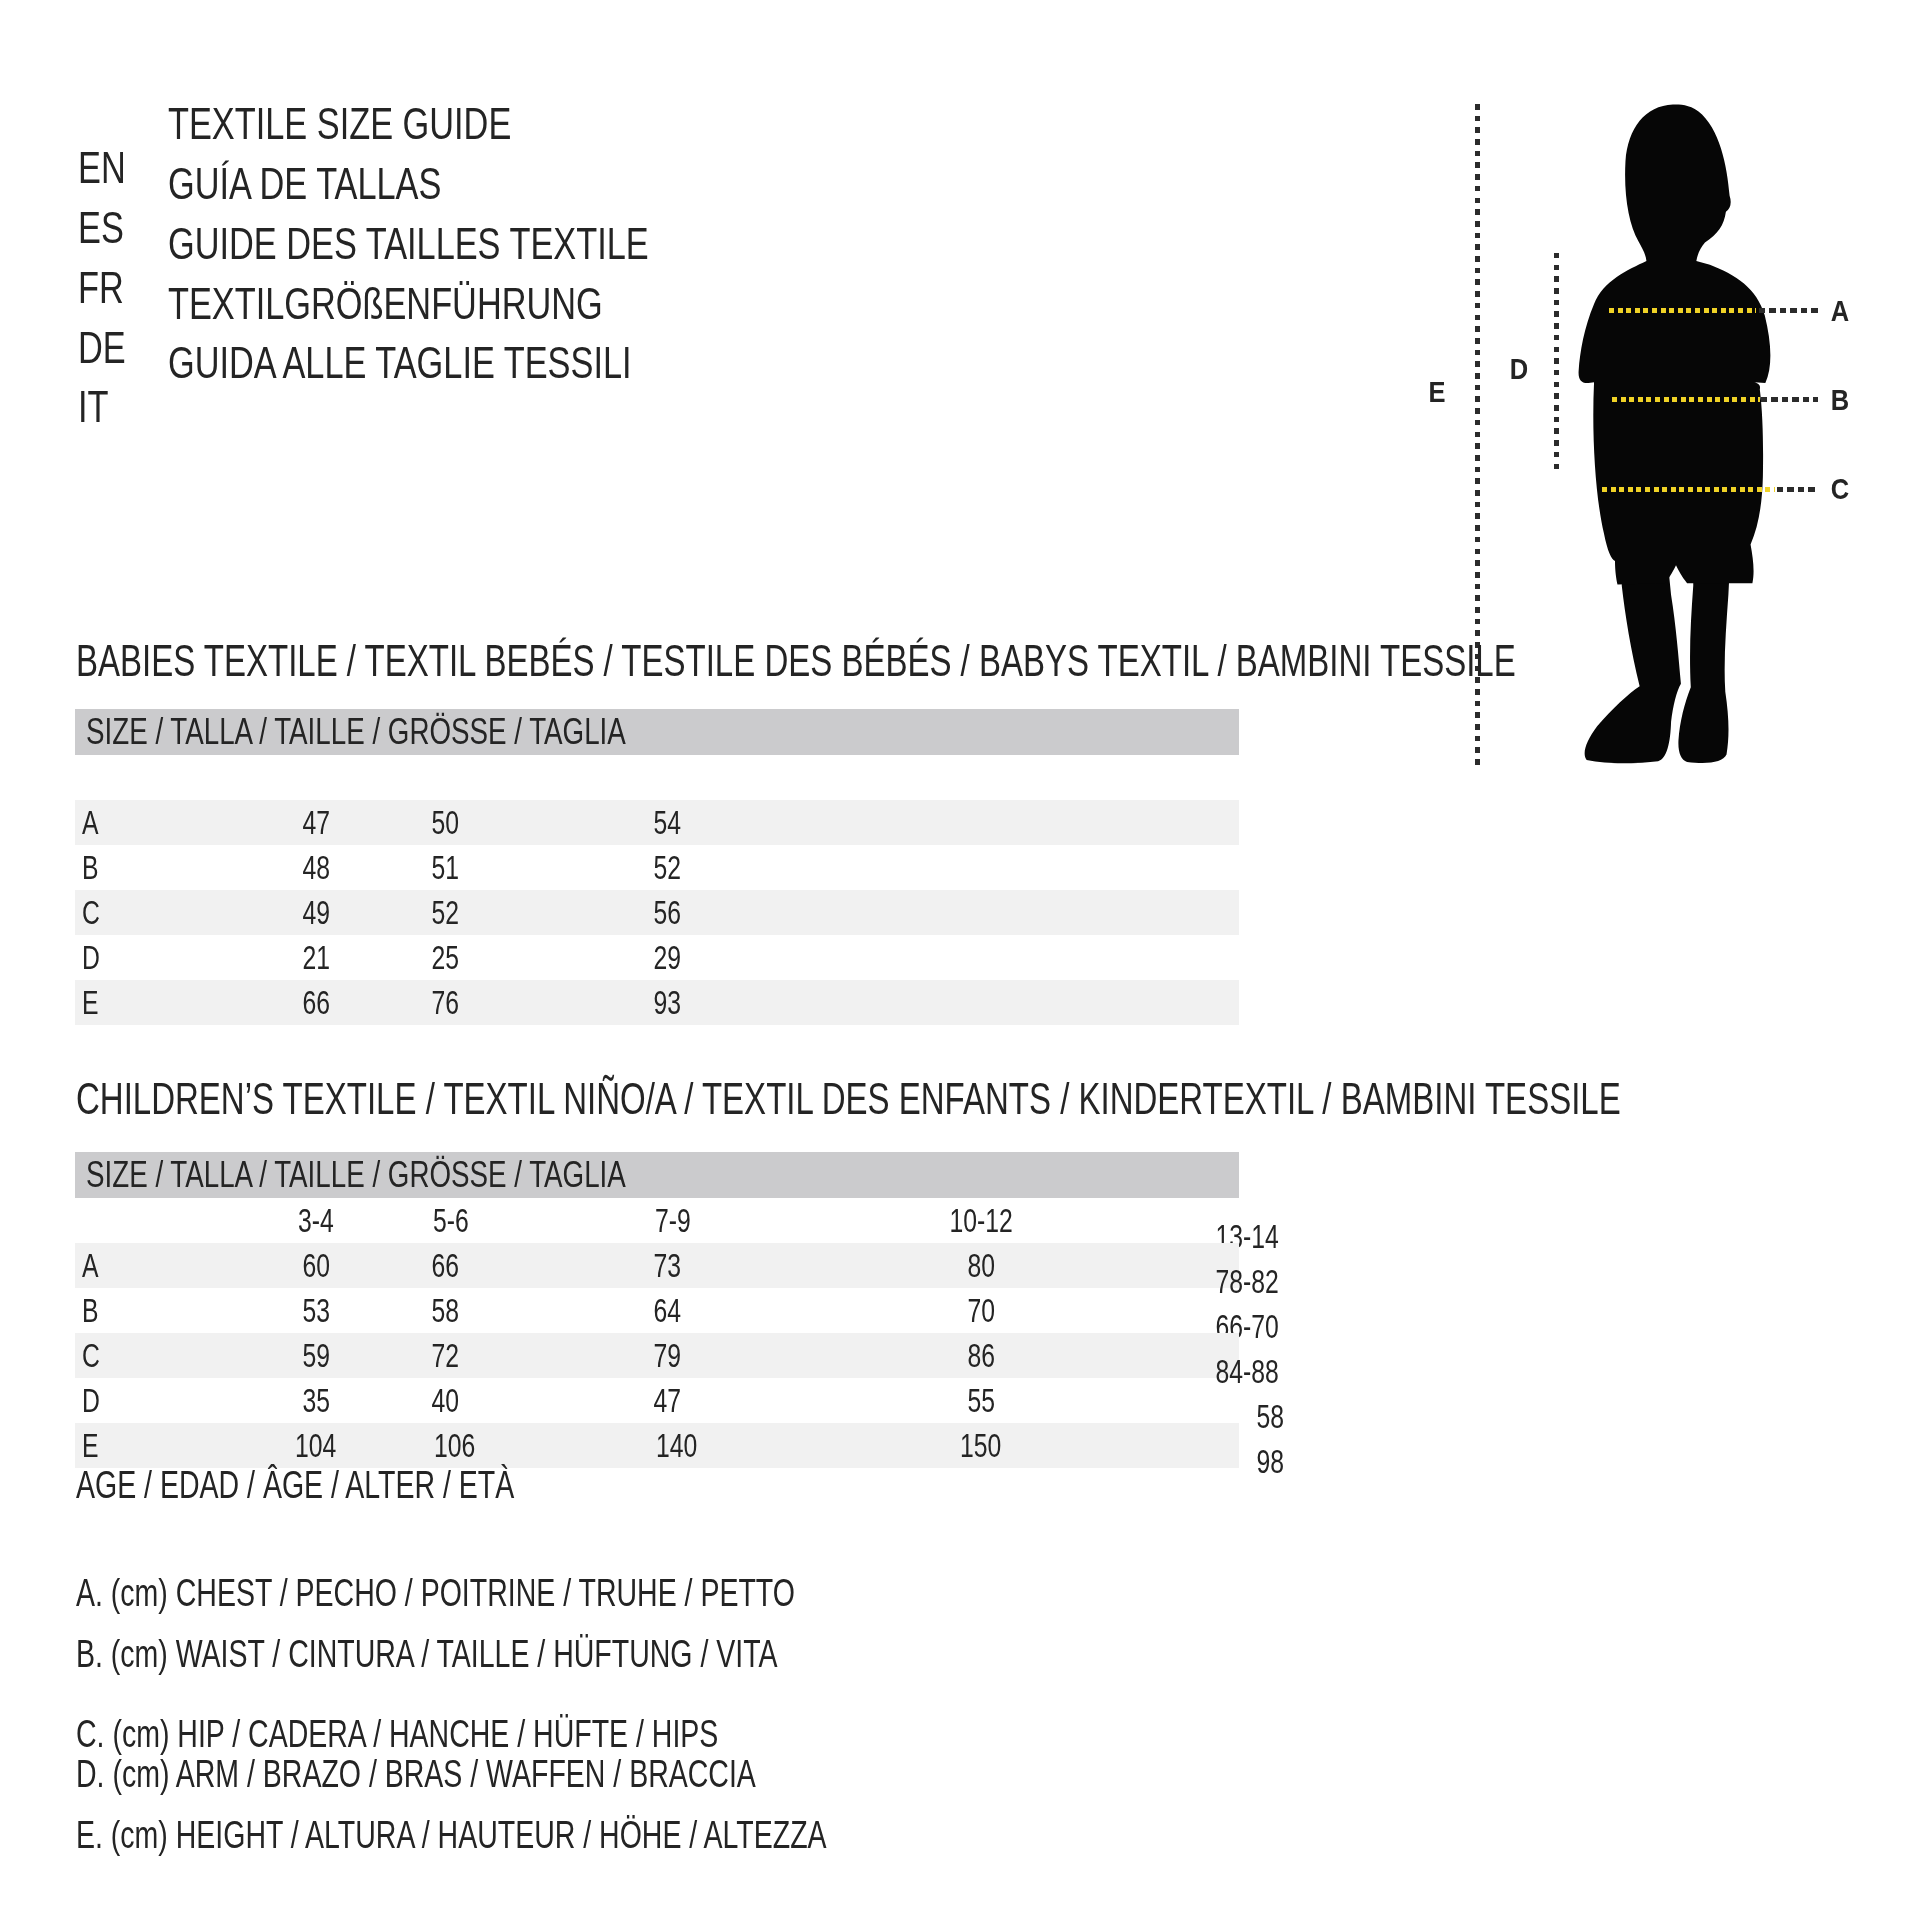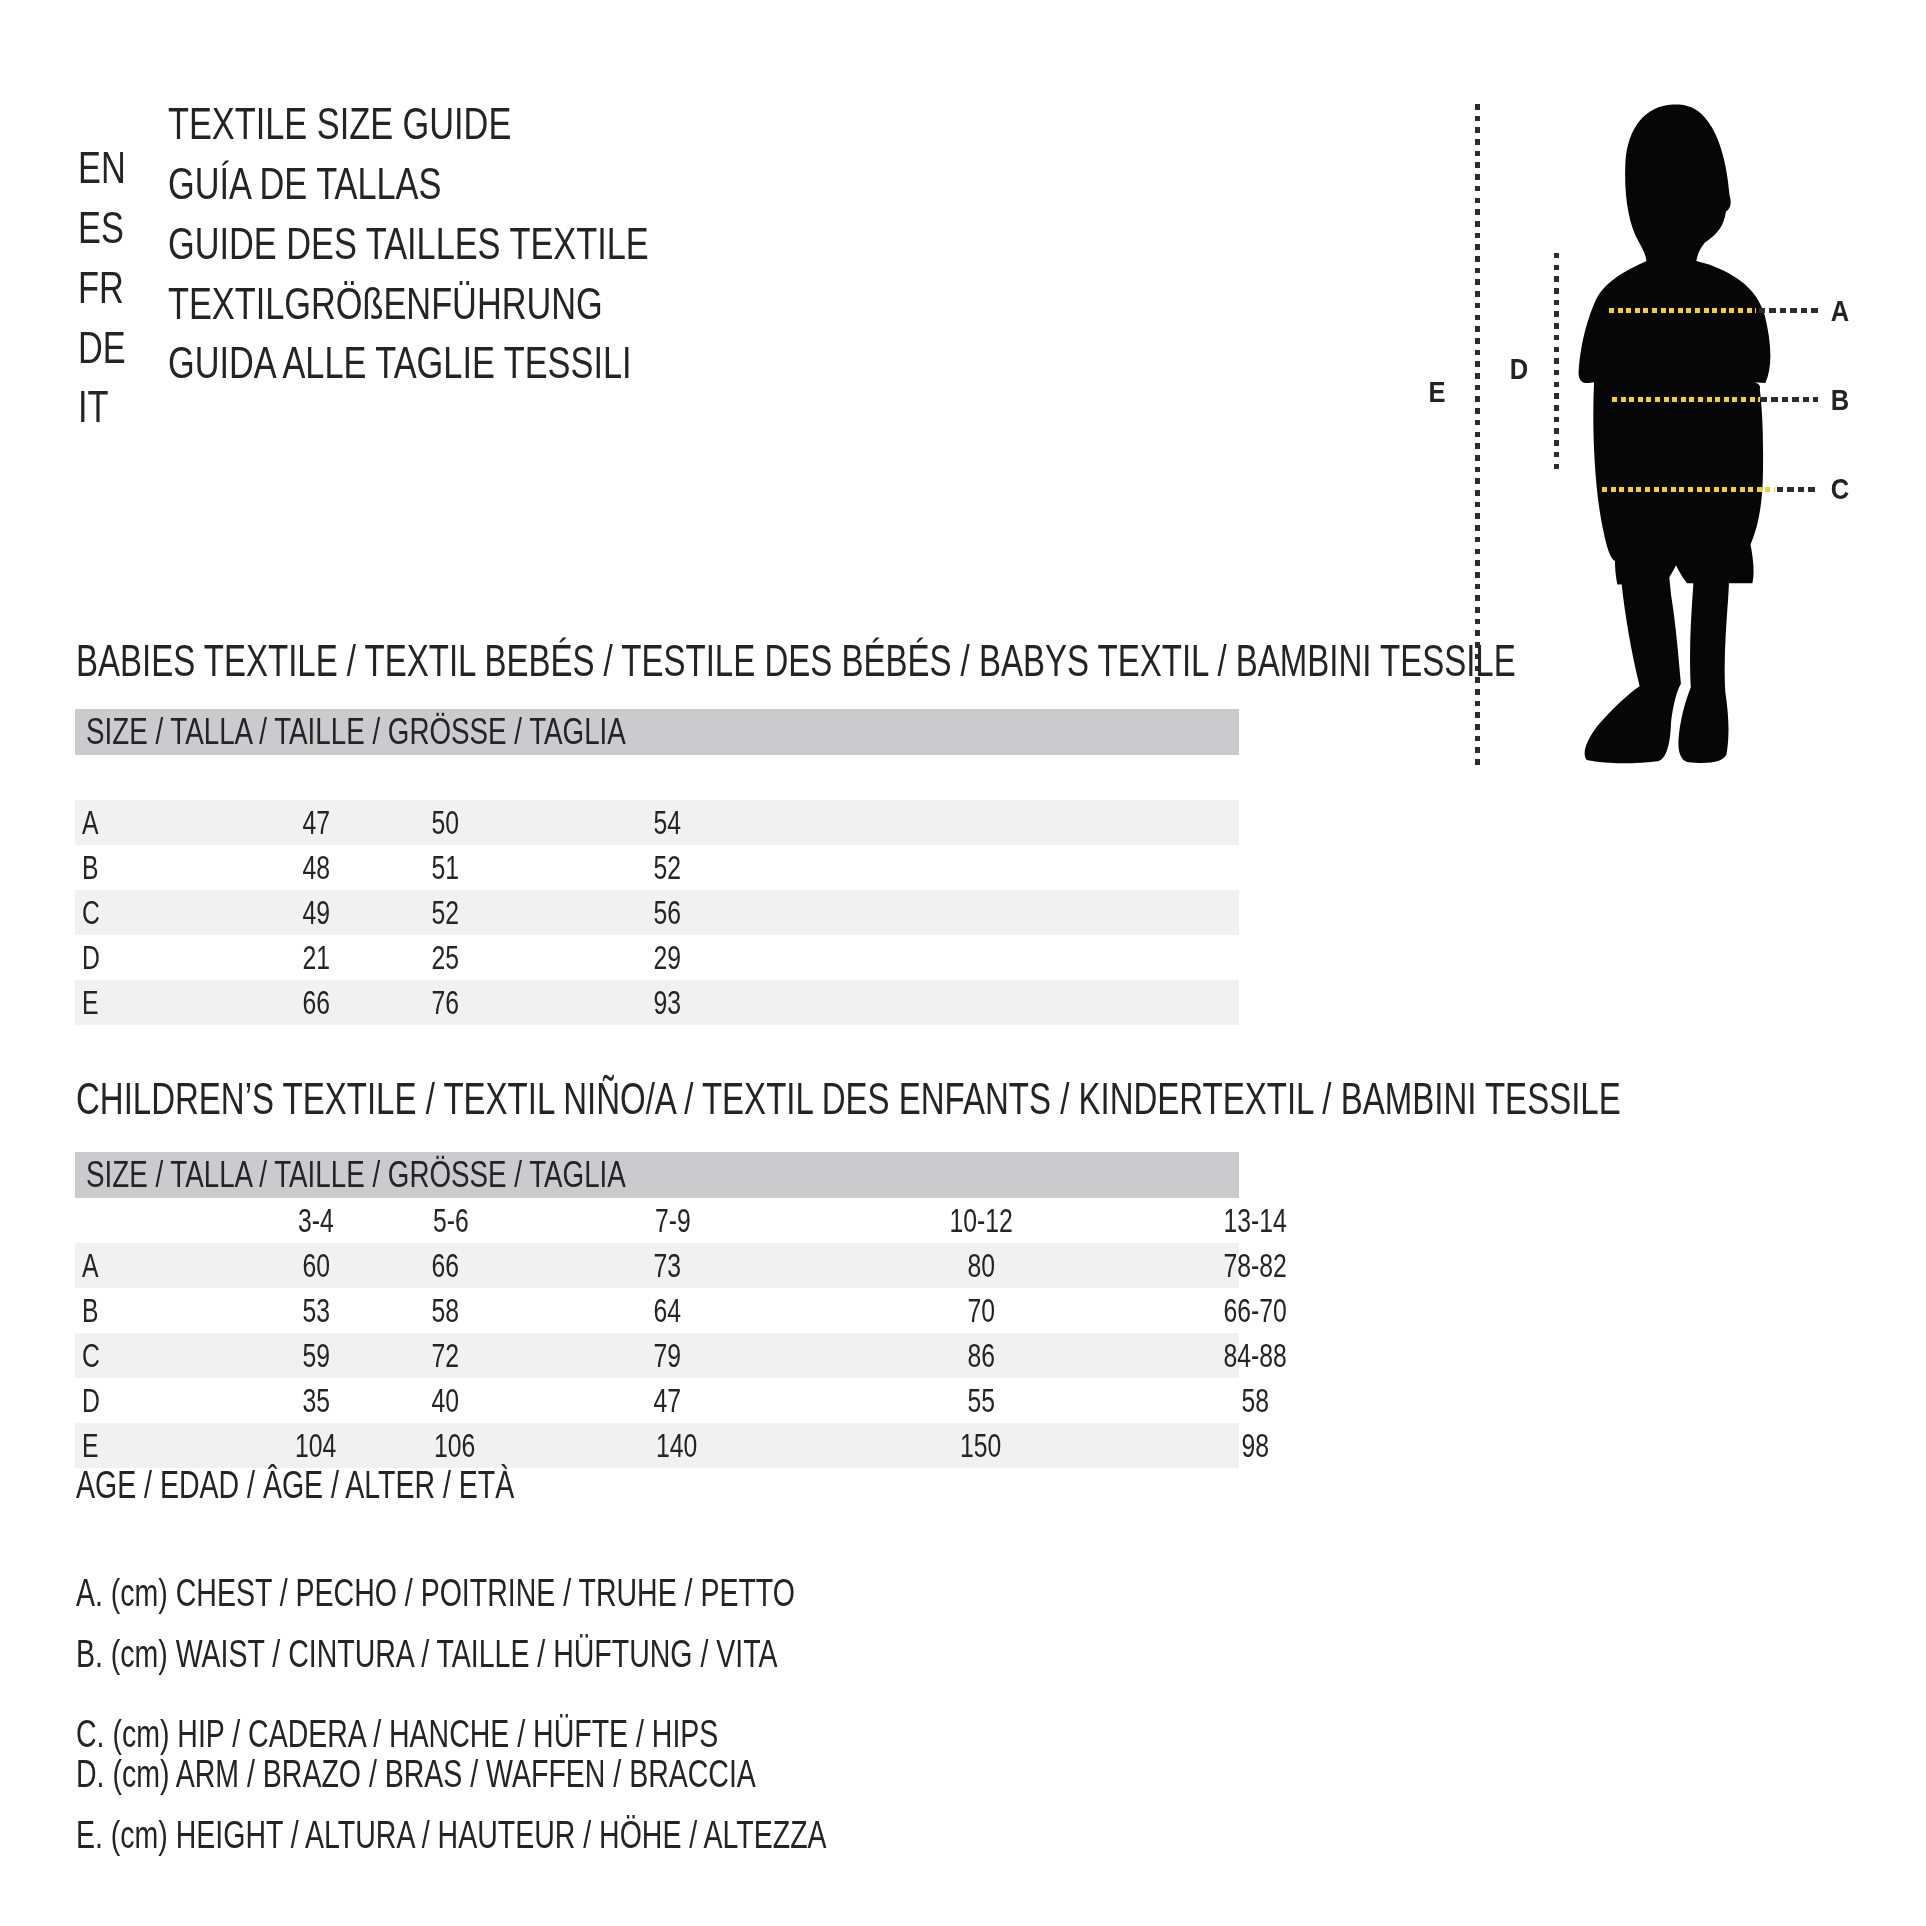--- a/index.html
+++ b/index.html
@@ -26,21 +26,21 @@
   .size-bar{position:absolute;left:75px;width:1164px;height:46px;background:var(--bar_gray,#cbcbcd);line-height:46px;font-size:37px;}
   .size-bar .cx{margin-left:10.5px;}
   .trow{position:absolute;left:75px;width:1164px;height:45px;line-height:45px;font-size:33px;}
   .trow.head{height:46px;line-height:46px;}
   .trow.alt{background:var(--stripe_gray,#f1f1f1);}
   .tlabel{position:absolute;left:7.4px;width:55px;text-align:left;}
   .c0{position:absolute;left:130px;width:222px;text-align:center;}
   .c1{position:absolute;left:352px;width:222px;text-align:left;}
   .c2{position:absolute;left:574px;width:222px;text-align:left;}
   .c3{position:absolute;left:795px;width:222px;text-align:center;}
-  .c4{position:absolute;left:1069px;width:222px;text-align:center;}
+  .c4{position:absolute;left:992px;width:222px;text-align:right;margin-top:16px;}
 
   
   .legend-line{position:absolute;left:76px;height:60px;line-height:60px;font-size:38px;}
 
   
   .vdots{position:absolute;width:5px;background:repeating-linear-gradient(180deg,var(--dash_dark,#2b2b2b) 0 5.5px,transparent 5.5px 11.7px);}
   .ydash{position:absolute;height:5px;z-index:3;background:repeating-linear-gradient(90deg,var(--measure_yellow,#f0d226) 0 5px,transparent 5px 8.6px);}
   .kdash{position:absolute;height:5px;z-index:2;background:repeating-linear-gradient(90deg,var(--dash_dark,#2b2b2b) 0 6.2px,transparent 6.2px 10.5px);}
   .mlabel{position:absolute;font-weight:700;font-size:30px;line-height:32px;z-index:4;}
   .mlabel span{display:inline-block;transform:scaleX(.85);transform-origin:50% 50%;}

